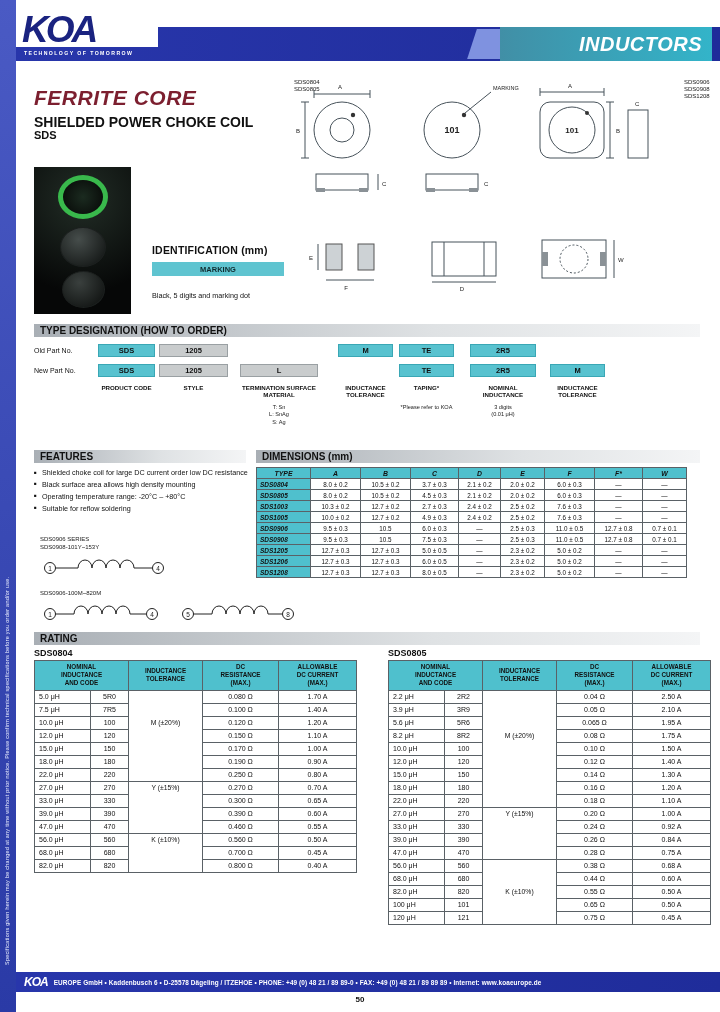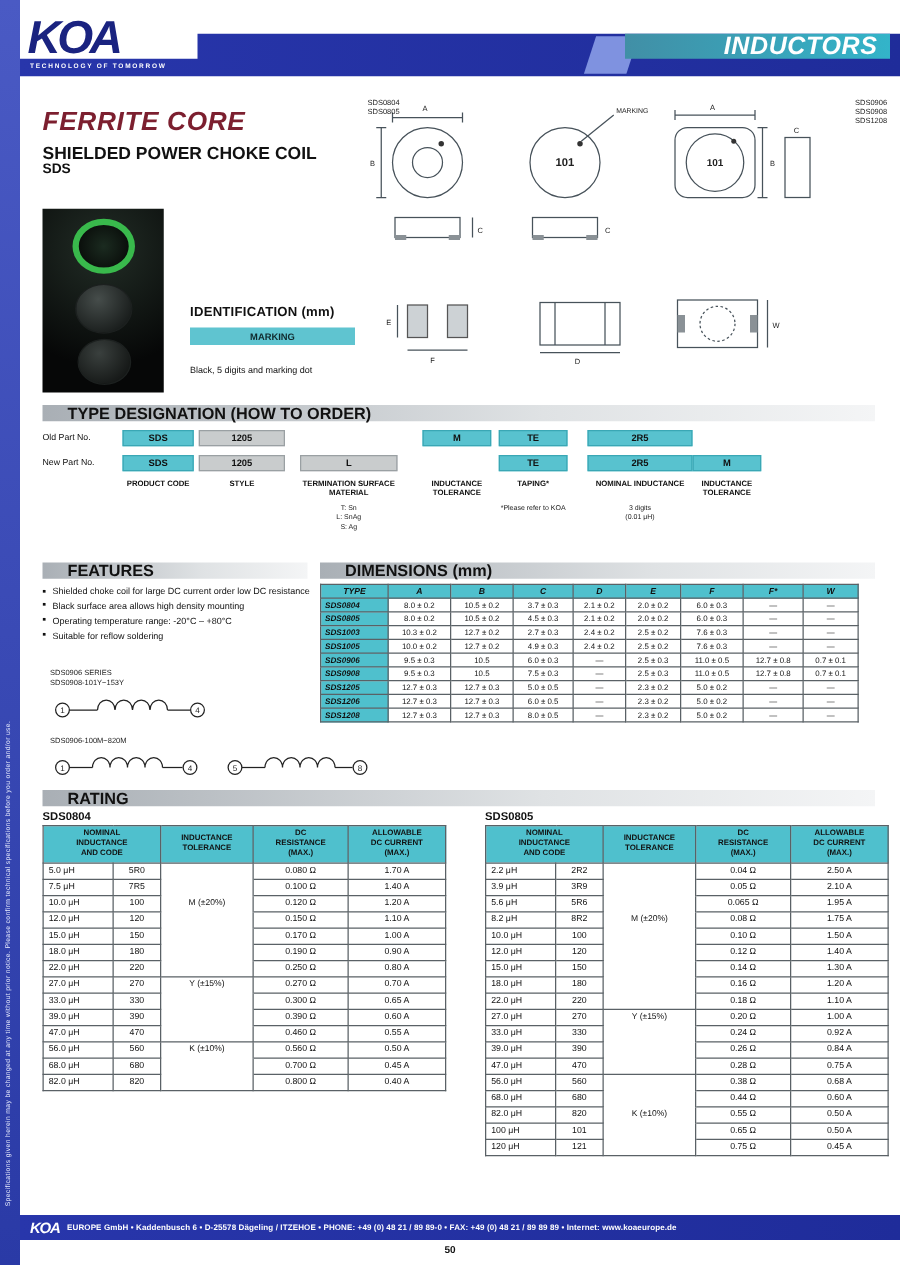--- a/index.html
+++ b/index.html
@@ -10,21 +10,21 @@
   .strip{position:absolute;left:0;top:0;width:16px;height:1012px;background:linear-gradient(180deg,#4a5ac4,#2a3aa6)}
   .strip-text{position:absolute;left:4px;top:965px;transform-origin:left top;transform:rotate(-90deg);
     color:#e9edff;font-size:5.4px;white-space:nowrap;letter-spacing:.3px}
 
   
   .band{position:absolute;left:16px;top:27px;width:704px;height:34px;background:linear-gradient(90deg,#2836ab,#1f2c9a)}
   .logo-box{position:absolute;left:16px;top:3px;width:142px;height:44px;background:#fff;display:flex;align-items:flex-end;padding-left:6px}
   .koa-text{font-size:37px;font-weight:900;font-style:italic;color:#1a2380;letter-spacing:-3px;line-height:.95}
   .tagline{position:absolute;left:24px;top:50px;color:#fff;font-size:5.2px;letter-spacing:1.4px;font-weight:bold}
   .swoosh{position:absolute;left:472px;top:29px;width:34px;height:30px;background:#7f92e0;transform:skewX(-18deg)}
-  .category-box{position:absolute;left:500px;top:27px;width:212px;height:20px;background:linear-gradient(90deg,#418fa6,#33b4c9);
+  .category-box{position:absolute;left:500px;top:27px;width:212px;height:34px;background:linear-gradient(90deg,#418fa6,#33b4c9);
     display:flex;align-items:center;justify-content:flex-end;padding-right:10px}
   .category-box span{color:#fff;font-size:20px;font-weight:900;font-style:italic;letter-spacing:.5px}
 
   
   .title-main{position:absolute;left:34px;top:86px;font-size:21px;font-weight:900;font-style:italic;color:#7c1f2f;letter-spacing:.5px}
   .title-sub{position:absolute;left:34px;top:114px;font-size:14px;font-weight:bold}
   .title-series{position:absolute;left:34px;top:129px;font-size:11px;font-weight:bold}
 
   
   .photo{position:absolute;left:34px;top:167px;width:97px;height:147px;background:radial-gradient(circle at 50% 22%,#222d26,#060707 75%)}
@@ -37,33 +37,33 @@
   .ident-head{position:absolute;left:152px;top:244px;font-size:10.5px;font-weight:bold;letter-spacing:.2px}
   .marking-box{position:absolute;left:152px;top:262px;width:132px;height:14px;background:#5fc4d0;
     display:flex;align-items:center;justify-content:center;font-size:7.5px;font-weight:bold;color:#102a2e}
   .ident-note{position:absolute;left:152px;top:291px;font-size:7.2px}
 
   
   .drawings{position:absolute;left:292px;top:76px}
   svg text{font-family:"Liberation Sans",sans-serif}
 
   
-  .h-band{position:absolute;height:13px;line-height:13px;font-size:13px;font-weight:bold;padding-left:20px;
+  .h-band{position:absolute;height:13px;line-height:13px;font-size:10px;font-weight:bold;padding-left:6px;
     background:linear-gradient(90deg,#a9afb5 0%,#dfe2e4 60%,#f4f5f6 100%)}
 
   
   .td-row{position:absolute;left:34px;display:flex;align-items:center}
   .td-rowlabel{width:64px;font-size:7px;flex:none}
   .tdcols{display:flex}
   .tdcols > :nth-child(1){width:57px;margin-right:4px}
   .tdcols > :nth-child(2){width:69px;margin-right:12px}
   .tdcols > :nth-child(3){width:78px;margin-right:20px}
   .tdcols > :nth-child(4){width:55px;margin-right:6px}
   .tdcols > :nth-child(5){width:55px;margin-right:16px}
-  .tdcols > :nth-child(6){width:84px;}
+  .tdcols > :nth-child(6){width:66px;margin-right:14px}
   .tdcols > :nth-child(7){width:55px}
   .td-cell{height:13px;display:flex;align-items:center;justify-content:center;font-size:7.5px;font-weight:bold}
   .td-cell.teal{background:#58c2cf;border:1px solid #3aa7b5}
   .td-cell.grey{background:#c9cccd;border:1px solid #9aa0a3}
   .td-labels,.td-notes{position:absolute;left:98px}
   .td-label{font-size:6.2px;font-weight:bold;text-align:center;line-height:1.15}
   .td-note{font-size:5.6px;text-align:center;line-height:1.3;color:#222}
 
   
   .features-list{position:absolute;left:34px;top:468px;width:216px;list-style:none}

